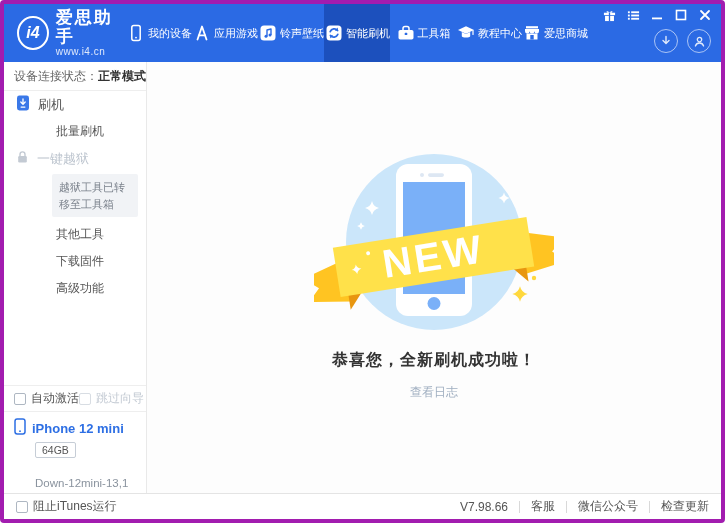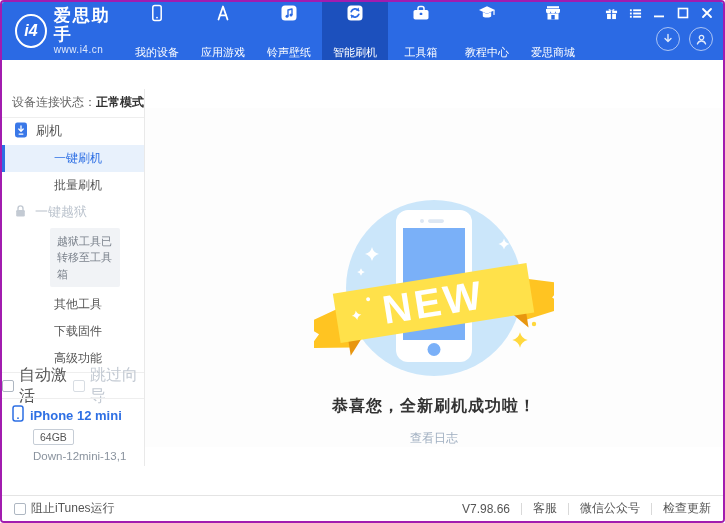--- a/index.html
+++ b/index.html
@@ -1,60 +1,60 @@
 <!DOCTYPE html>
 <html><head>
 <meta charset="utf-8">
 <style>
   * { margin:0; padding:0; box-sizing:border-box; }
   html,body { width:725px; height:523px; font-family:"Liberation Sans","DejaVu Sans",sans-serif; background:#fff; }
-  .window { width:725px; height:523px; border:2px solid #a21caf; border-radius:4px; overflow:hidden;
+  .window { width:725px; height:523px; border:4px solid #a21caf; border-radius:4px; overflow:hidden;
             display:flex; flex-direction:column; background:#fff; }
 
   
   .header { height:58px; background:#2b6ae4; display:flex; align-items:stretch; position:relative; flex:0 0 58px; }
   .logo { display:flex; align-items:center; gap:7px; padding-left:13px; width:122px; flex:0 0 122px; }
   .logo-badge { width:34px; height:34px; border:2px solid #fff; border-radius:50%; color:#fff;
                 font-weight:bold; font-style:italic; font-size:16px; display:flex; align-items:center; justify-content:center; }
   .logo-title { color:#fff; font-size:17px; font-weight:bold; letter-spacing:2px; line-height:1.1; }
   .logo-sub { color:rgba(255,255,255,.85); font-size:10px; letter-spacing:.5px; }
   .tabs { display:flex; align-items:stretch; }
-  .tab { width:66px; display:flex; flex-direction:column; align-items:center; justify-content:center; gap:22px;
+  .tab { width:66px; display:flex; align-items:center; justify-content:center; gap:2px;
          color:#fff; font-size:11px; cursor:pointer; }
   .tab.active { background:#1c50bd; }
   .tab svg { display:block; }
   .win-controls { position:absolute; top:3px; right:6px; display:flex; gap:4px; }
   .win-btn { width:20px; height:16px; display:flex; align-items:center; justify-content:center; cursor:pointer; }
   .hdr-circles { position:absolute; right:10px; top:25px; display:flex; gap:9px; }
   .circle-btn { width:24px; height:24px; border:1.5px solid rgba(255,255,255,.6); border-radius:50%;
                 display:flex; align-items:center; justify-content:center; cursor:pointer; }
 
   
-  .body { flex:1 1 auto; display:flex; min-height:0;align-items:center; }
+  .body { flex:1 1 auto; display:flex; min-height:0; }
   .sidebar { width:143px; flex:0 0 143px; border-right:1px solid #e9e9e9; display:flex; flex-direction:column; background:#fff; overflow:hidden; }
   .conn-status { height:29px; flex:0 0 29px; display:flex; align-items:center; padding-left:10px; font-size:12px; color:#666;
                  border-bottom:1px solid #eee; }
   .conn-status b { color:#333; }
   .side-row { height:27px; flex:0 0 27px; display:flex; align-items:center; font-size:12px; color:#555; cursor:pointer; }
   .side-section { padding-left:12px; gap:8px; font-size:13px; }
   .side-item { padding-left:52px; }
   .side-item.active { background:#e8f1fc; color:#2d6fe4; box-shadow:inset 3px 0 0 #2d6fe4; }
   .side-row.disabled { color:#bcc4ce; cursor:default; }
-  .jb-note { margin:2px 24px 4px 48px; background:#f1f3f6; border-radius:2px; padding:5px 7px;
+  .jb-note { margin:2px 8px 4px 48px; background:#f1f3f6; border-radius:2px; padding:5px 7px;
              font-size:11px; line-height:1.5; color:#7b828c; }
   .side-spacer { flex:1 1 auto; }
-  .side-checks { border-top:1px solid #eee; height:26px; flex:0 0 26px; display:flex; align-items:center; 
-                 font-size:16px; color:#555; }
+  .side-checks { border-top:1px solid #eee; height:26px; flex:0 0 26px; display:flex; align-items:center; padding-left:10px;
+                 font-size:12px; color:#555; }
   .cb { width:12px; height:12px; border:1px solid #aeb7c2; border-radius:2px; background:#fff; display:inline-block; flex:0 0 12px; }
   .cb.dis { border-color:#d8dde3; }
   .check-label { display:flex; align-items:center; gap:5px; cursor:pointer; }
   .check-label.dis { color:#c3cad3; cursor:default; }
   .device { border-top:1px solid #eee; padding:6px 10px 4px 10px; flex:0 0 auto; }
   .dev-name { display:flex; align-items:center; gap:6px; color:#2d6fe4; font-size:13px; font-weight:bold; }
-  .dev-cap { display:inline-block; margin:4px 0 5px 21px; border:1px solid #c6cdd6; border-radius:2px;
+  .dev-cap { display:inline-block; margin:4px 0 19px 21px; border:1px solid #c6cdd6; border-radius:2px;
              font-size:10.5px; color:#555; padding:1px 6px; }
   .dev-fw { margin-left:21px; font-size:11.5px; color:#8a939e; }
 
   .main { flex:1 1 auto; background:#fdfdfd; display:flex; flex-direction:column; align-items:center; overflow:hidden; }
   .illus { margin-top:84px; }
   .success-msg { margin-top:4px; font-size:16px; font-weight:bold; color:#333; letter-spacing:1px; }
   .confirm-btn { margin-top:16px; width:88px; height:26px; background:#fff; border:1px solid #d9dde2; border-radius:2px;
                  font-size:12px; color:#555; cursor:pointer; font-family:inherit; }
   .log-link { margin-top:13px; font-size:12px; color:#9faec0; cursor:pointer; text-decoration:none; }
 
@@ -217,21 +217,20 @@
       <div class="side-row side-section">
         <span>
           <svg width="14" height="16" viewBox="0 0 14 16">
               <rect x="1" y="0.5" width="12" height="15" rx="2.4" fill="#3a78e8"></rect>
               <path d="M7 4 v5 M4.8 7 L7 9.4 L9.2 7" fill="none" stroke="#fff" stroke-width="1.3" stroke-linecap="round" stroke-linejoin="round"></path>
               <rect x="4.5" y="11.5" width="5" height="1.2" rx="0.6" fill="#fff"></rect>
             </svg>
         </span>
         <span>刷机</span>
       </div>
-      <div class="side-row side-item active">一键刷机</div>
       <div class="side-row side-item">批量刷机</div>
 
       <div class="side-row side-section disabled">
         <span>
           <svg width="13" height="14" viewBox="0 0 13 14">
               <path d="M4 6 V4.4 a2.5 2.5 0 0 1 5 0 V6" fill="none" stroke="#c3cad3" stroke-width="1.4"></path>
               <rect x="2.2" y="6" width="8.6" height="6.5" rx="1.2" fill="#c3cad3"></rect>
             </svg>
         </span>
         <span>一键越狱</span>

